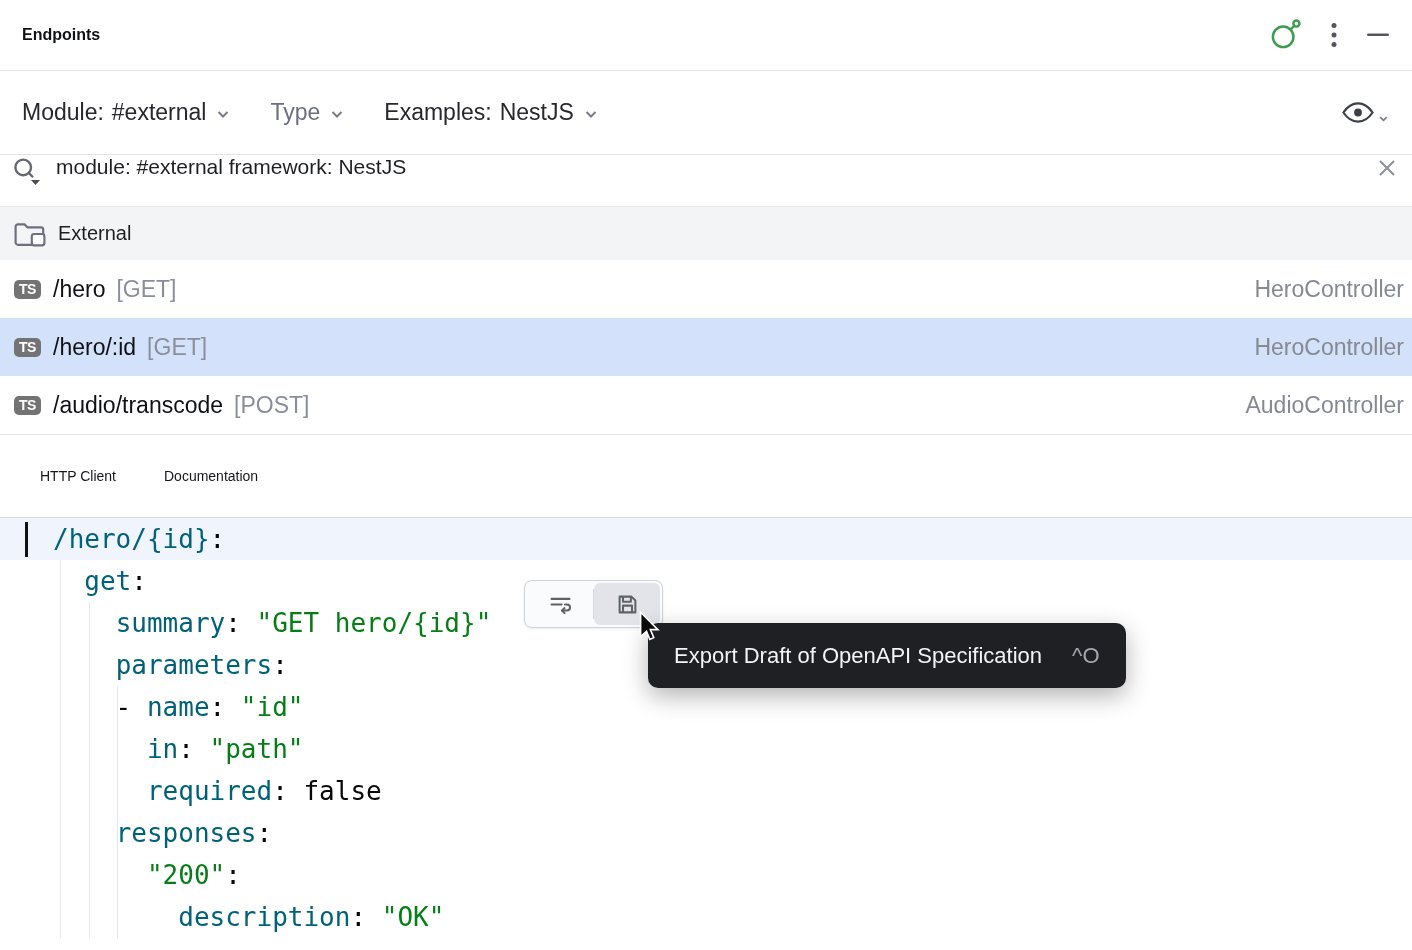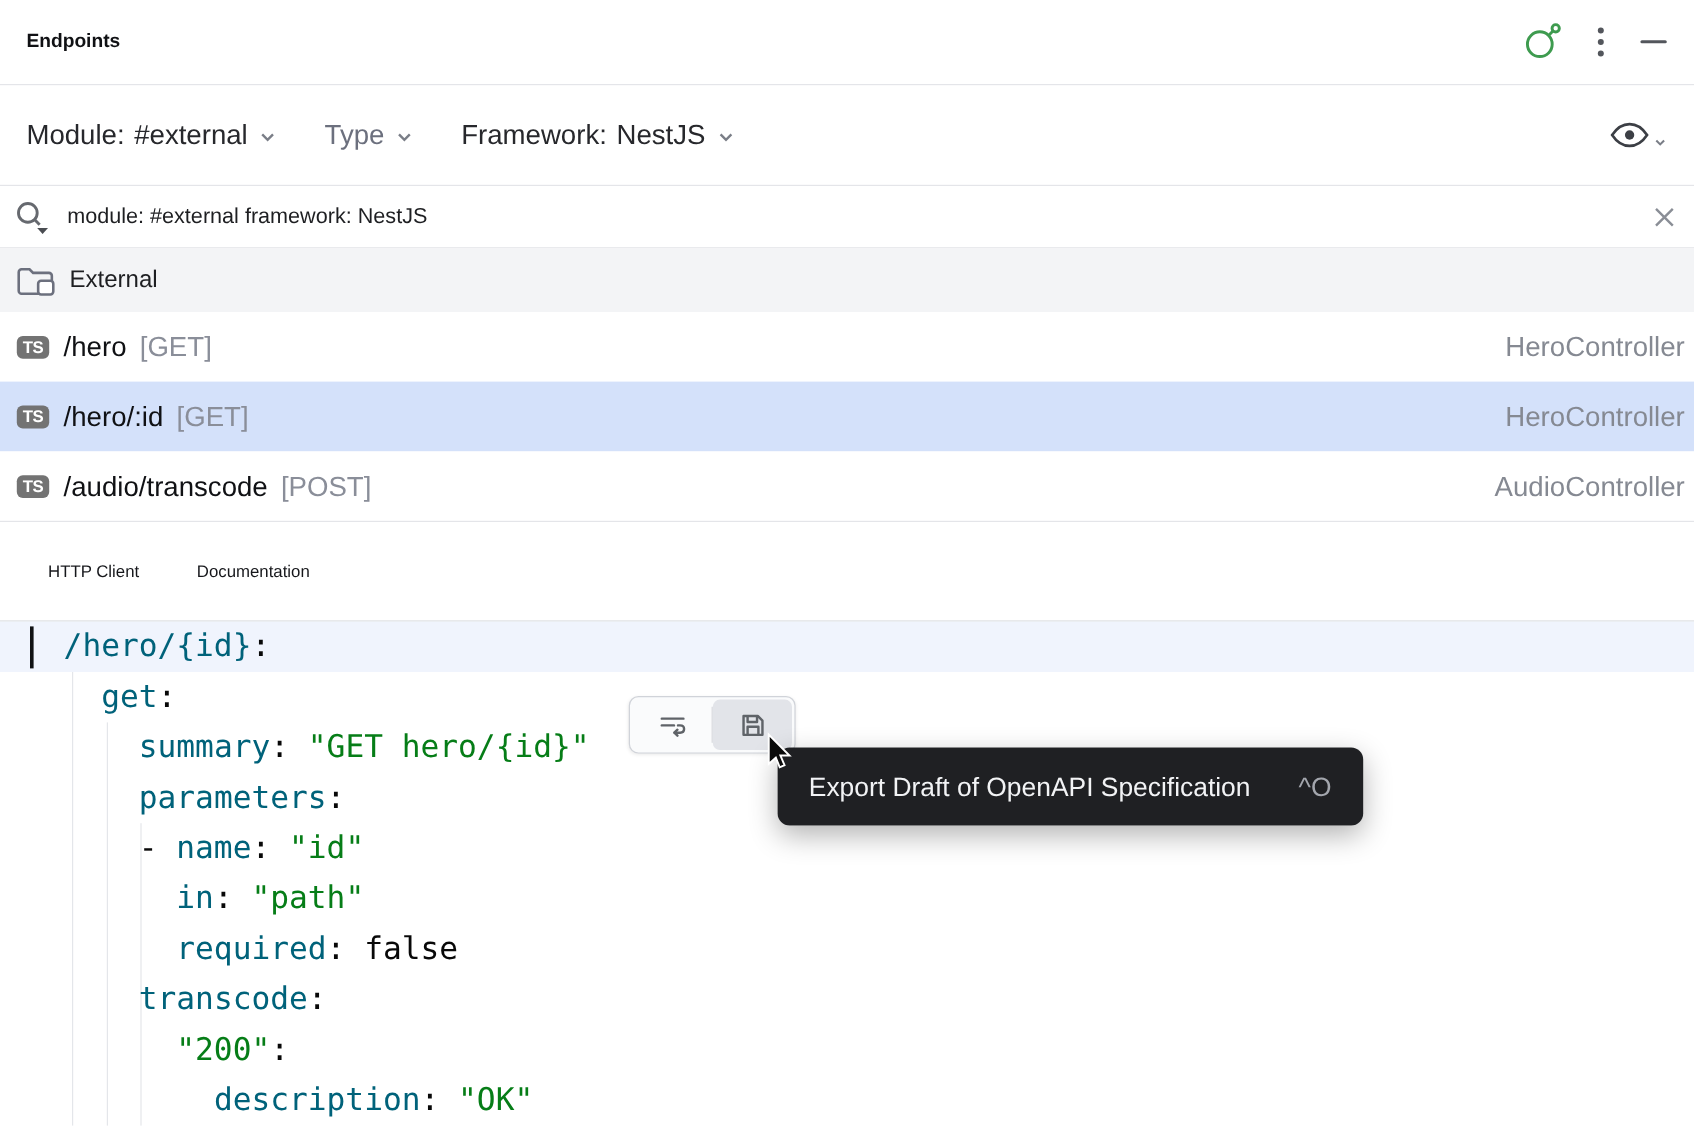--- a/index.html
+++ b/index.html
@@ -17,21 +17,21 @@
 
   
   .filter-bar { height:84px; display:flex; align-items:center; padding:0 22px; gap:38px; font-size:23px; border-bottom:1px solid #E4E5E9; }
   .filter { display:flex; align-items:center; gap:8px; cursor:pointer; color:#27282C; }
   .filter.unset { color:#6C707E; }
   .filter svg { margin-top:3px; }
   .filter-spacer { flex:1; }
   .eyewrap { display:flex; align-items:flex-end; gap:2px; cursor:pointer; }
 
   
-  .search-row { height:52px; display:flex; align-items:center; padding:0 12px 0 10px; gap:10px; font-size:18px; border-bottom:1px solid #E4E5E9; }
+  .search-row { height:52px; display:flex; padding:0 12px 0 10px; gap:10px; font-size:21px; border-bottom:1px solid #E4E5E9; }
   .search-query { flex:1; color:#1E1F22; white-space:nowrap; }
   .clear-btn { cursor:pointer; display:inline-flex; padding:2px; }
 
   
   .group-row { height:53px; background:#F3F4F6; display:flex; align-items:center; padding:0 12px; gap:10px; font-size:20px; color:#1E1F22; }
   .endpoint-row { height:58px; display:flex; align-items:center; padding:0 8px 0 14px; font-size:23px; }
   .endpoint-row.selected { background:#D4E1FA; }
   .ts-badge { width:27px; height:19px; border-radius:5px; background:#737373; color:#FFFFFF; font-size:14px; font-weight:700; display:inline-flex; align-items:center; justify-content:center; margin-right:12px; letter-spacing:-0.5px; }
   .path { color:#101114; }
   .method { color:#8A8E99; margin-left:11px; }
@@ -55,21 +55,21 @@
   .guide-2 { left:89px;  top:84px;  height:336px; }
   .guide-3 { left:117px; top:168px; height:252px; }
 
   
   .float-toolbar { position:absolute; left:524px; top:580px; height:48px; display:flex; align-items:center; background:#FAFBFC; border:1px solid #D0D3D9; border-radius:8px; box-shadow:0 1px 3px rgba(0,0,0,.08); padding:2px; z-index:5; }
   .ftb-btn { width:66px; height:42px; display:flex; align-items:center; justify-content:center; border-radius:6px; cursor:pointer; }
   .ftb-btn.hovered { background:#E2E4E9; }
   .ftb-divider { width:1px; height:30px; background:#D6D8DD; }
 
   
-  .tooltip { position:absolute; left:648px; top:623px; height:65px; display:inline-flex; align-items:center; gap:40px; padding:0 26px; background:rgba(24,25,28,0.97); border-radius:10px; box-shadow:0 8px 24px rgba(0,0,0,.3); z-index:7; }
+  .tooltip { position:absolute; left:648px; top:623px; height:65px; display:inline-flex; align-items:center; gap:30px; padding:0 26px; background:rgba(24,25,28,0.97); border-radius:10px; box-shadow:0 8px 24px rgba(0,0,0,.3); z-index:7; }
   .tooltip-text { color:#F2F3F5; font-size:22px; white-space:nowrap; }
   .tooltip-shortcut { color:#A3A6AD; font-size:22px; }
 
   .cursor { position:absolute; left:633px; top:610px; z-index:8; pointer-events:none; }
 </style>
 </head>
 <body>
 
 <header class="header">
   <h1 class="title">Endpoints</h1>
@@ -104,21 +104,21 @@
         <path d="M4.5 7 L9 11.5 L13.5 7" stroke="#7A7E87" stroke-width="2"></path>
       </svg>
   </div>
   <div class="filter unset">
     <span>Type</span>
     <svg width="18" height="18" viewBox="0 0 18 18" fill="none">
         <path d="M4.5 7 L9 11.5 L13.5 7" stroke="#7A7E87" stroke-width="2"></path>
       </svg>
   </div>
   <div class="filter">
-    <span>Framework:</span>
+    <span>Examples:</span>
     <span>NestJS</span>
     <svg width="18" height="18" viewBox="0 0 18 18" fill="none">
         <path d="M4.5 7 L9 11.5 L13.5 7" stroke="#7A7E87" stroke-width="2"></path>
       </svg>
   </div>
   <div class="filter-spacer"></div>
   <div class="eyewrap">
     <svg width="34" height="25" viewBox="0 0 28 20" fill="none">
       <path d="M2 10 C5.5 4.7 9.8 2.5 14 2.5 S22.5 4.7 26 10 C22.5 15.3 18.2 17.5 14 17.5 S5.5 15.3 2 10 Z" stroke="#3C3F45" stroke-width="1.8"></path>
       <circle cx="14" cy="10" r="3.2" fill="#3C3F45"></circle>
@@ -185,21 +185,21 @@
   <div class="indent-guide guide-3"></div>
   <div class="caret"></div>
   <div id="code-lines">
       <div class="code-line current"><span class="tok-key">/hero/{id}</span><span class="tok-plain">:</span></div>
       <div class="code-line"><span class="tok-plain">  </span><span class="tok-key">get</span><span class="tok-plain">:</span></div>
       <div class="code-line"><span class="tok-plain">    </span><span class="tok-key">summary</span><span class="tok-plain">: </span><span class="tok-str">"GET hero/{id}"</span></div>
       <div class="code-line"><span class="tok-plain">    </span><span class="tok-key">parameters</span><span class="tok-plain">:</span></div>
       <div class="code-line"><span class="tok-plain">    - </span><span class="tok-key">name</span><span class="tok-plain">: </span><span class="tok-str">"id"</span></div>
       <div class="code-line"><span class="tok-plain">      </span><span class="tok-key">in</span><span class="tok-plain">: </span><span class="tok-str">"path"</span></div>
       <div class="code-line"><span class="tok-plain">      </span><span class="tok-key">required</span><span class="tok-plain">: </span><span class="tok-plain">false</span></div>
-      <div class="code-line"><span class="tok-plain">    </span><span class="tok-key">transcode</span><span class="tok-plain">:</span></div>
+      <div class="code-line"><span class="tok-plain">    </span><span class="tok-key">responses</span><span class="tok-plain">:</span></div>
       <div class="code-line"><span class="tok-plain">      </span><span class="tok-str">"200"</span><span class="tok-plain">:</span></div>
       <div class="code-line"><span class="tok-plain">        </span><span class="tok-key">description</span><span class="tok-plain">: </span><span class="tok-str">"OK"</span></div>
     </div>
 </div>
 
 <div class="float-toolbar">
   <div class="ftb-btn">
     <svg width="27" height="27" viewBox="0 0 24 24" fill="none" stroke="#5F6368" stroke-width="1.8" stroke-linecap="round" stroke-linejoin="round">
       <path d="M4 7 H20"></path>
       <path d="M4 12 H13"></path>

